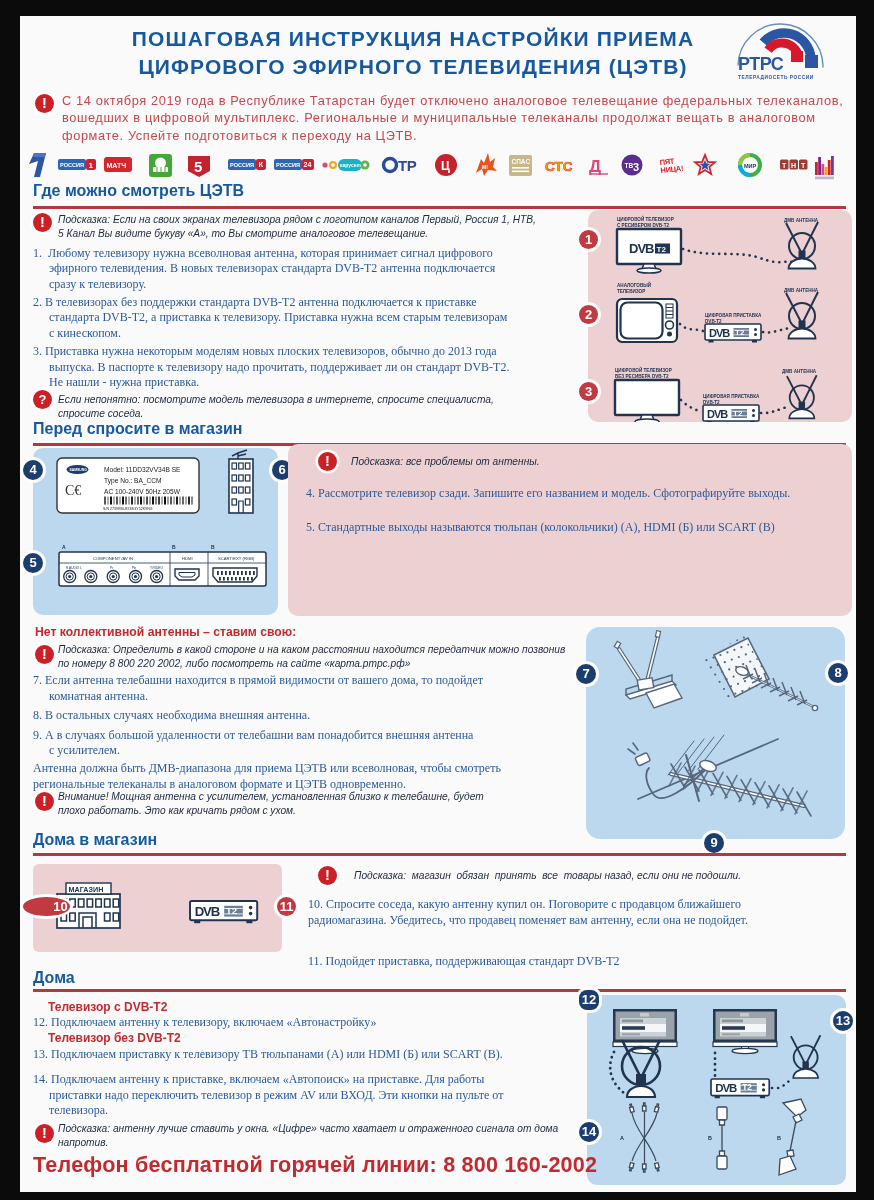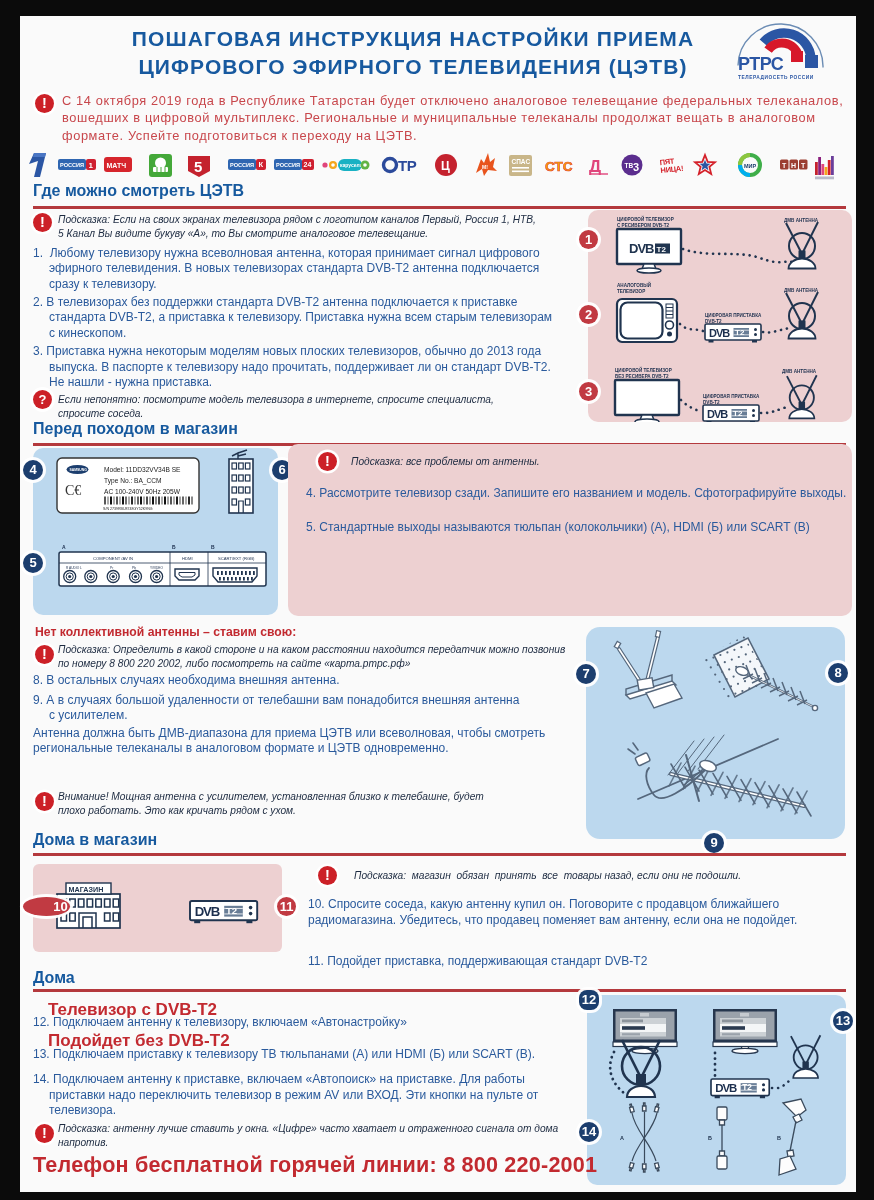--- a/index.html
+++ b/index.html
@@ -1,29 +1,29 @@
 <!DOCTYPE html>
 <html><head>
 <meta charset="utf-8">
 <style>
 html,body{margin:0;padding:0;}
 body{width:874px;height:1200px;background:#0b0b0b;font-family:"Liberation Sans",sans-serif;overflow:hidden;position:relative;}
 #page{position:absolute;left:20px;top:16px;width:836px;height:1176px;background:#fafafa;}
 .abs{position:absolute;}
 .h1{font-weight:bold;color:#16599e;font-size:16px;}
 .redline{height:2.5px;background:#b4393d;}
-.body{font-size:12px;line-height:15.6px;color:#2a5a9c;}
+.body{font-size:12px;line-height:15.6px;color:#2a5a9c;font-family:Liberation Serif, serif;}
 .hint{font-size:10.2px;line-height:13.8px;color:#1c2a40;font-style:italic;}
 .hang{padding-left:16px;text-indent:-16px;}
 .bang{width:19px;height:19px;border-radius:50%;background:#cc2027;color:#fff;text-align:center;font-weight:bold;font-size:14.5px;line-height:19px;box-shadow:0 0 0 2.5px #fff;font-style:normal;}
 .numc{width:19px;height:19px;border-radius:50%;background:#c13a42;color:#fff;text-align:center;font-weight:bold;font-size:13px;line-height:19px;box-shadow:0 0 0 3px rgba(255,255,255,.95);}
 .numb{width:20px;height:20px;border-radius:50%;background:#1c3e6e;color:#fff;text-align:center;font-weight:bold;font-size:13px;line-height:20px;box-shadow:0 0 0 3px rgba(255,255,255,.95);}
 .pinkbox{background:#edd0d1;border-radius:10px;}
 .bluebox{background:#bcd8ee;border-radius:10px;}
-.rsub{font-size:17px;font-weight:bold;color:#c22a30;}
+.rsub{font-size:12px;font-weight:bold;color:#c22a30;}
 </style>
 </head>
 <body>
 <div id="page">
 <svg width="0" height="0" style="position:absolute">
 <defs>
 <g id="ant">
   <circle cx="17" cy="21" r="13" fill="none" stroke="#20344f" stroke-width="2"></circle>
   <path d="M17 29 L1 -2" stroke="#20344f" stroke-width="2" fill="none"></path>
   <path d="M17 29 L33 -3" stroke="#20344f" stroke-width="2" fill="none"></path>
@@ -241,21 +241,21 @@
 <path d="M173 203 C181 204 189 200 199 197" stroke="#20344f" stroke-width="2.6" stroke-linecap="round" stroke-dasharray="0.1 6" fill="none"></path>
 <text x="194" y="163" font-family="Liberation Sans,sans-serif" font-weight="bold" font-size="4.6" fill="#1c2f4e">ДМВ АНТЕННА</text>
 <g transform="translate(198,168) scale(0.93)">
         <use href="#ant"></use>
       </g>
 </svg>
 <div class="abs numc" style="left:559px;top:214px;">1</div>
 <div class="abs numc" style="left:559px;top:289px;">2</div>
 <div class="abs numc" style="left:559px;top:366px;">3</div>
 
-<div class="abs h1" style="left:13px;top:404px;">Перед походом в магазин</div>
+<div class="abs h1" style="left:13px;top:404px;">Перед спросите в магазин</div>
 <div class="abs redline" style="left:13px;top:427px;width:813px;"></div>
 
 <div class="abs bluebox" style="left:13px;top:432px;width:245px;height:167px;"></div>
 <svg id="diag2" class="abs" style="left:13px;top:432px;" width="245" height="167" viewBox="0 0 245 167">
 <rect x="24" y="10" width="142" height="55" rx="5" fill="#fff" stroke="#333" stroke-width="1.4"></rect>
 <ellipse cx="44.5" cy="21.5" rx="11" ry="4.6" fill="#1c3e6e"></ellipse>
 <text x="36.5" y="23" font-family="Liberation Sans,sans-serif" font-weight="bold" font-size="3.4" fill="#fff">SAMSUNG</text>
 <text x="32" y="47" font-family="Liberation Serif,serif" font-size="14" fill="#333">C€</text>
 <g font-family="Liberation Sans,sans-serif" font-size="6.6" fill="#222">
 <text x="71" y="24">Model: 11DD32VV34B SE</text>
@@ -388,20 +388,21 @@
 <div class="abs hint" style="left:331px;top:439px;white-space:nowrap;">Подсказка: все проблемы от антенны.</div>
 <div class="abs body" style="left:286px;top:470px;white-space:nowrap;">
 <div>4. Рассмотрите телевизор сзади. Запишите его названием и модель. Сфотографируйте выходы.</div>
 <div style="margin-top:18px;">5. Стандартные выходы называются тюльпан (колокольчики) (А), HDMI (Б) или SCART (В)</div>
 </div>
 
 <div class="abs" style="left:15px;top:609px;font-size:12.2px;font-weight:bold;color:#c22a30;">Нет коллективной антенны – ставим свою:</div>
 <div class="abs bang" style="left:15px;top:629px;">!</div>
 <div class="abs hint" style="left:38px;top:627px;white-space:nowrap;">Подсказка: Определить в какой стороне и на каком расстоянии находится передатчик можно позвонив<br>по номеру 8 800 220 2002, либо посмотреть на сайте «карта.ртрс.рф»</div>
 <div class="abs body" style="left:13px;top:657px;white-space:nowrap;">
+<div class="hang" style="margin-bottom:4px;">7. Если антенна телебашни находится в прямой видимости от вашего дома, то подойдет<br>комнатная антенна.</div>
 <div class="hang" style="margin-bottom:4px;">8. В остальных случаях необходима внешняя антенна.</div>
 <div class="hang" style="margin-bottom:2px;">9. А в случаях большой удаленности от телебашни вам понадобится внешняя антенна<br>с усилителем.</div>
 <div>Антенна должна быть ДМВ-диапазона для приема ЦЭТВ или всеволновая, чтобы смотреть<br>региональные телеканалы в аналоговом формате и ЦЭТВ одновременно.</div>
 </div>
 <div class="abs bang" style="left:15px;top:776px;">!</div>
 <div class="abs hint" style="left:38px;top:774px;white-space:nowrap;">Внимание! Мощная антенна с усилителем, установленная близко к телебашне, будет<br>плохо работать. Это как кричать рядом с ухом.</div>
 
 <div class="abs bluebox" style="left:566px;top:611px;width:259px;height:212px;border-radius:14px;"></div>
 <svg id="diag3" class="abs" style="left:566px;top:611px;" width="259" height="212" viewBox="0 0 259 212">
 <clipPath id="panelclip">
@@ -598,21 +599,21 @@
 <div class="abs body" style="left:288px;top:881px;white-space:nowrap;">
 <div>10. Спросите соседа, какую антенну купил он. Поговорите с продавцом ближайшего<br>радиомагазина. Убедитесь, что продавец поменяет вам антенну, если она не подойдет.</div>
 <div style="margin-top:26px;">11. Подойдет приставка, поддерживающая стандарт DVB-T2</div>
 </div>
 
 <div class="abs h1" style="left:13px;top:953px;">Дома</div>
 <div class="abs redline" style="left:13px;top:973px;width:813px;"></div>
 
 <div class="abs rsub" style="left:28px;top:984px;">Телевизор с DVB-T2</div>
 <div class="abs body" style="left:13px;top:999px;white-space:nowrap;">12. Подключаем антенну к телевизору, включаем «Автонастройку»</div>
-<div class="abs rsub" style="left:28px;top:1015px;">Подойдет без DVB-T2</div>
+<div class="abs rsub" style="left:28px;top:1015px;">Телевизор без DVB-T2</div>
 <div class="abs body" style="left:13px;top:1031px;white-space:nowrap;">13. Подключаем приставку к телевизору ТВ тюльпанами (А) или HDMI (Б) или SCART (В).</div>
 <div class="abs body hang" style="left:13px;top:1056px;white-space:nowrap;">14. Подключаем антенну к приставке, включаем «Автопоиск» на приставке. Для работы<br>приставки надо переключить телевизор в режим AV или ВХОД. Эти кнопки на пульте от<br>телевизора.</div>
 <div class="abs bang" style="left:15px;top:1108px;">!</div>
 <div class="abs hint" style="left:38px;top:1106px;white-space:nowrap;">Подсказка: антенну лучше ставить у окна. «Цифре» часто хватает и отраженного сигнала от дома<br>напротив.</div>
 
 <div class="abs bluebox" style="left:567px;top:979px;width:259px;height:190px;"></div>
 <svg id="diag5" class="abs" style="left:567px;top:979px;" width="256" height="190" viewBox="0 0 256 190">
 <use href="#tvmenu" x="26" y="14"></use>
 <use href="#tvmenu" x="126" y="14"></use>
 <path d="M27 57 C20 70 22 86 37 98" stroke="#20344f" stroke-width="2.8" stroke-linecap="round" stroke-dasharray="0.1 5.5" fill="none"></path>
@@ -664,15 +665,15 @@
 <path d="M200 156 l6 -1 1 6 -6 1 z"></path>
 <path d="M192 180 L209 174 L203 161 L193 164 Z"></path>
 </g>
 <text x="190" y="145" font-family="Liberation Sans,sans-serif" font-weight="bold" font-size="5.5" fill="#20344f" stroke="none">В</text>
 </g>
 </svg>
 <div class="abs numb" style="left:559px;top:974px;border-radius:8px;">12</div>
 <div class="abs numb" style="left:813px;top:995px;">13</div>
 <div class="abs numb" style="left:559px;top:1106px;">14</div>
 
-<div class="abs" id="phone" style="left:13px;top:1136px;font-size:21.6px;font-weight:bold;color:#c22a30;white-space:nowrap;letter-spacing:0.2px;">Телефон бесплатной горячей линии: 8 800 220-2001</div>
+<div class="abs" id="phone" style="left:13px;top:1136px;font-size:21.6px;font-weight:bold;color:#c22a30;white-space:nowrap;letter-spacing:0.2px;">Телефон бесплатной горячей линии: 8 800 160-2002</div>
 
 </div>
 
 </body></html>

